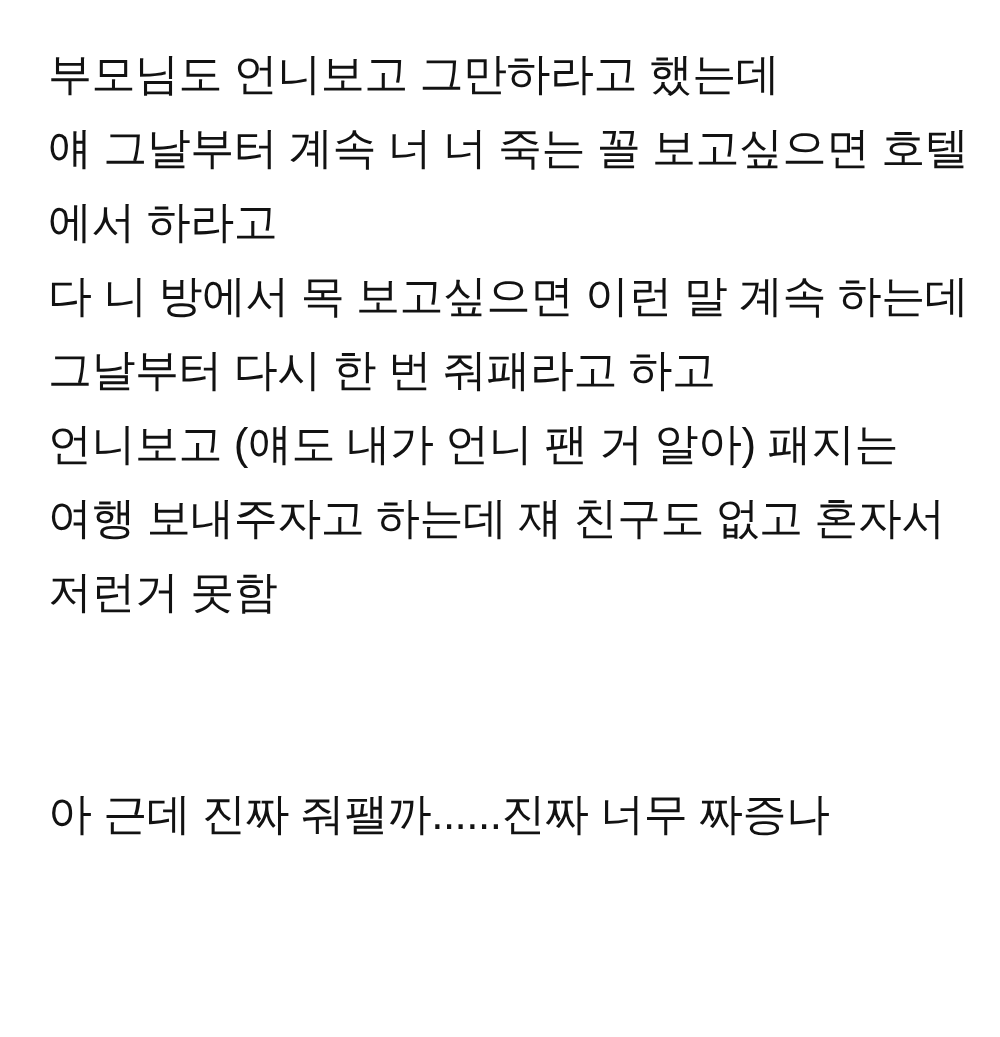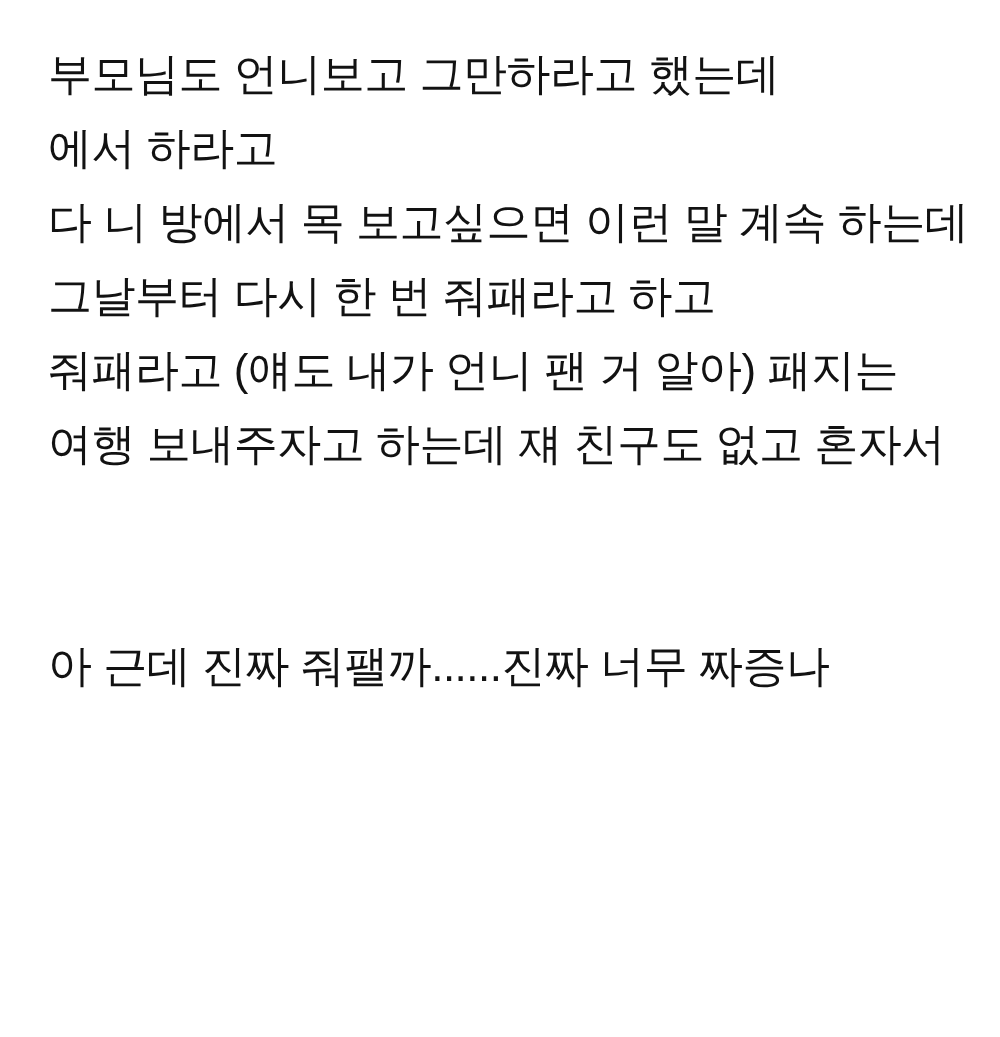--- a/index.html
+++ b/index.html
@@ -31,22 +31,24 @@
     height: 74px;
     white-space: nowrap;
   }
 </style>
 </head>
 <body>
 
 <div class="page">
   <div class="post-text">
       <div class="text-line">부모님도 언니보고 그만하라고 했는데</div>
+      <div class="text-line">얘 그날부터 계속 너 너 죽는 꼴 보고싶으면 호텔</div>
       <div class="text-line">에서 하라고</div>
       <div class="text-line">다 니 방에서 목 보고싶으면 이런 말 계속 하는데</div>
       <div class="text-line">그날부터 다시 한 번 줘패라고 하고</div>
-      <div class="text-line">줘패라고 (얘도 내가 언니 팬 거 알아) 패지는</div>
+      <div class="text-line">언니보고 (얘도 내가 언니 팬 거 알아) 패지는</div>
       <div class="text-line">여행 보내주자고 하는데 쟤 친구도 없고 혼자서</div>
+      <div class="text-line">저런거 못함</div>
       <div class="text-line">&nbsp;</div>
       <div class="text-line">&nbsp;</div>
       <div class="text-line">아 근데 진짜 줘팰까......진짜 너무 짜증나</div>
     </div>
 </div>
 
 </body></html>

